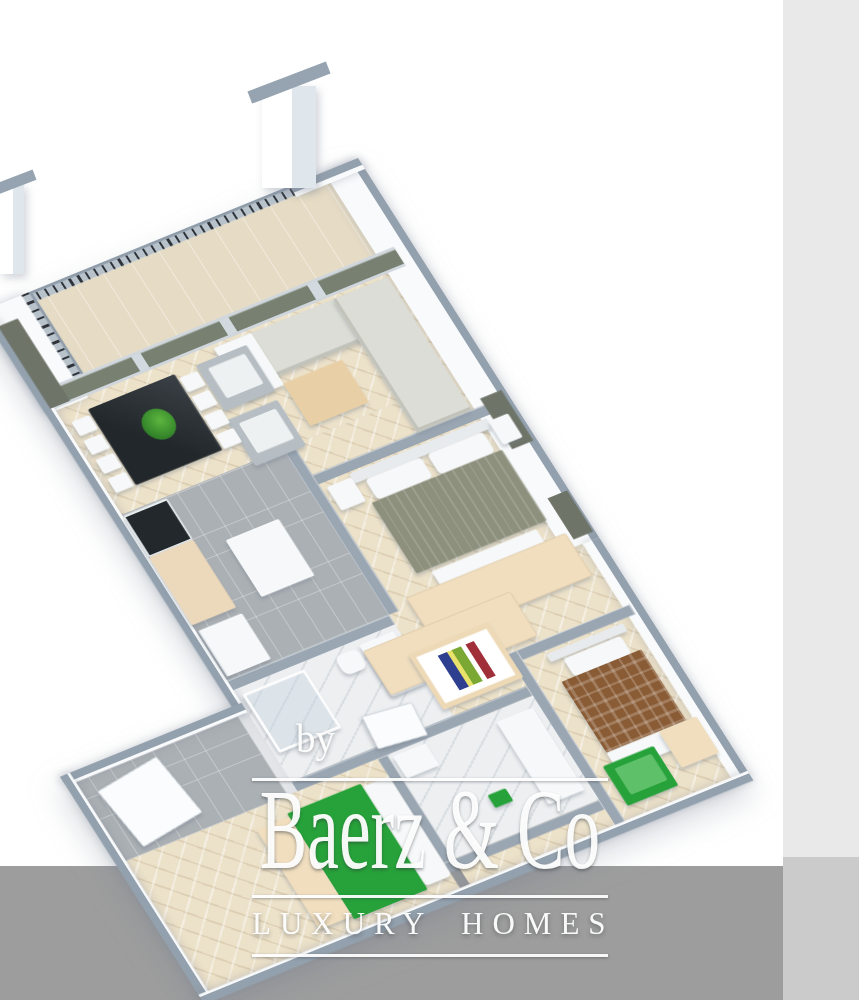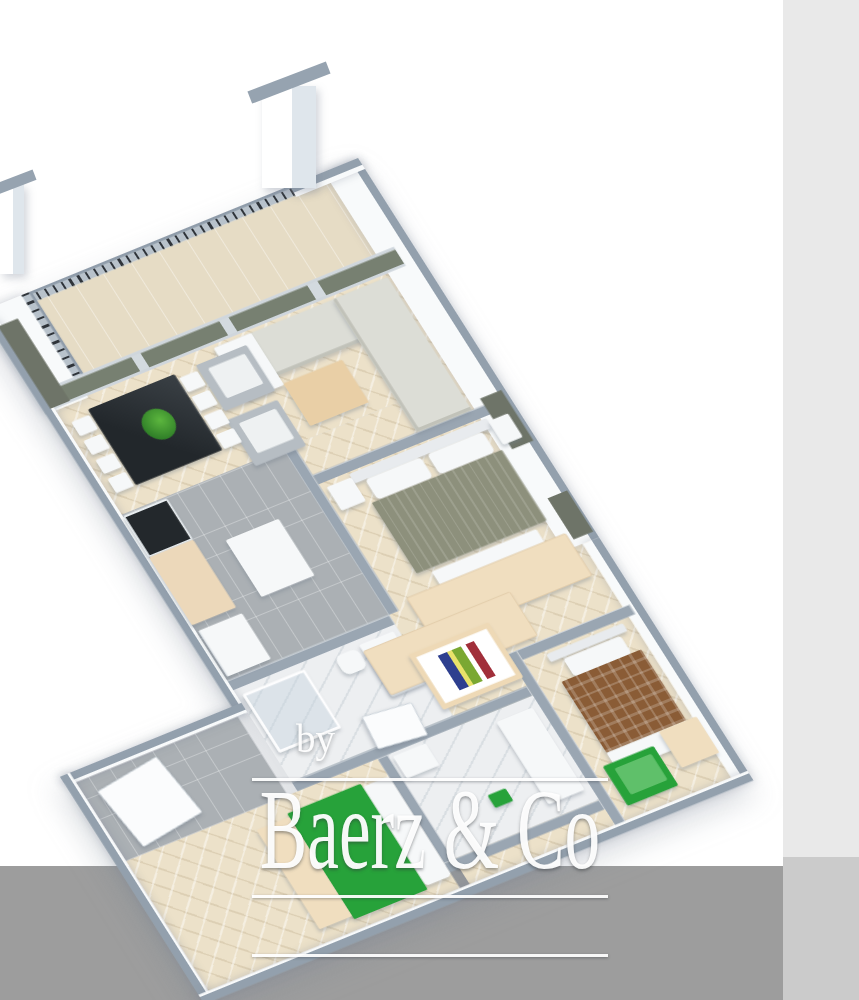--- a/index.html
+++ b/index.html
@@ -185,16 +185,17 @@
   <div class="abs pillar" style="left:262px;top:86px;width:54px;height:102px;"></div>
   <div class="abs pcap" style="left:247px;top:76px;width:84px;height:13px;transform:rotate(-21deg);"></div>
   <div class="abs pillar" style="left:0;top:184px;width:24px;height:90px;"></div>
   <div class="abs pcap" style="left:-8px;top:177px;width:44px;height:11px;transform:rotate(-21deg);"></div>
 
   <div class="abs wm">
     <div class="abs wm-by">by</div>
     <div class="abs wm-rule" style="left:0;top:78px;"></div>
     <div class="abs wm-brand">Baerz &amp; Co</div>
     <div class="abs wm-rule" style="left:0;top:195px;"></div>
+    <div class="abs wm-tag">LUXURY HOMES</div>
     <div class="abs wm-rule" style="left:0;top:254px;"></div>
   </div>
 
 </div>
 
 </body></html>

